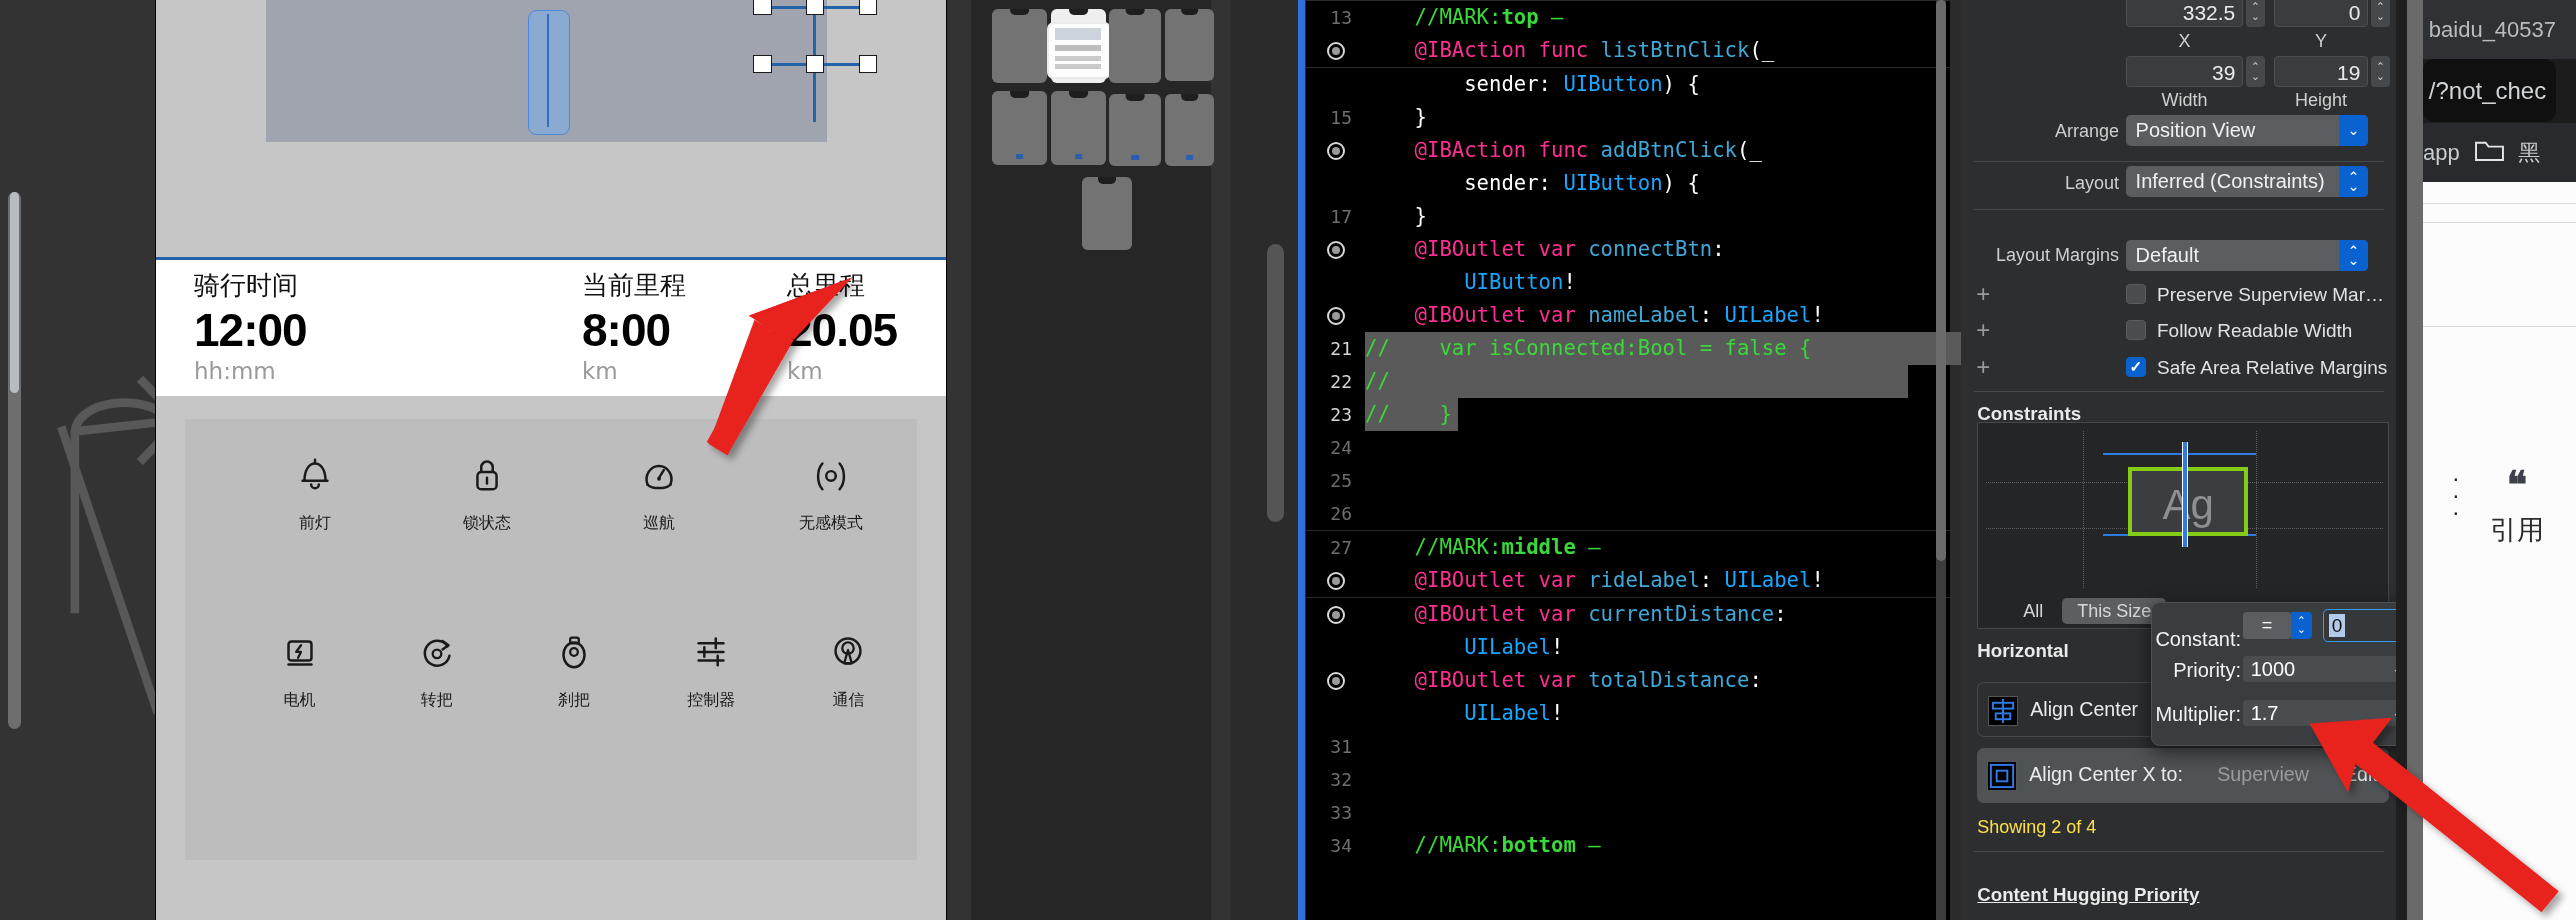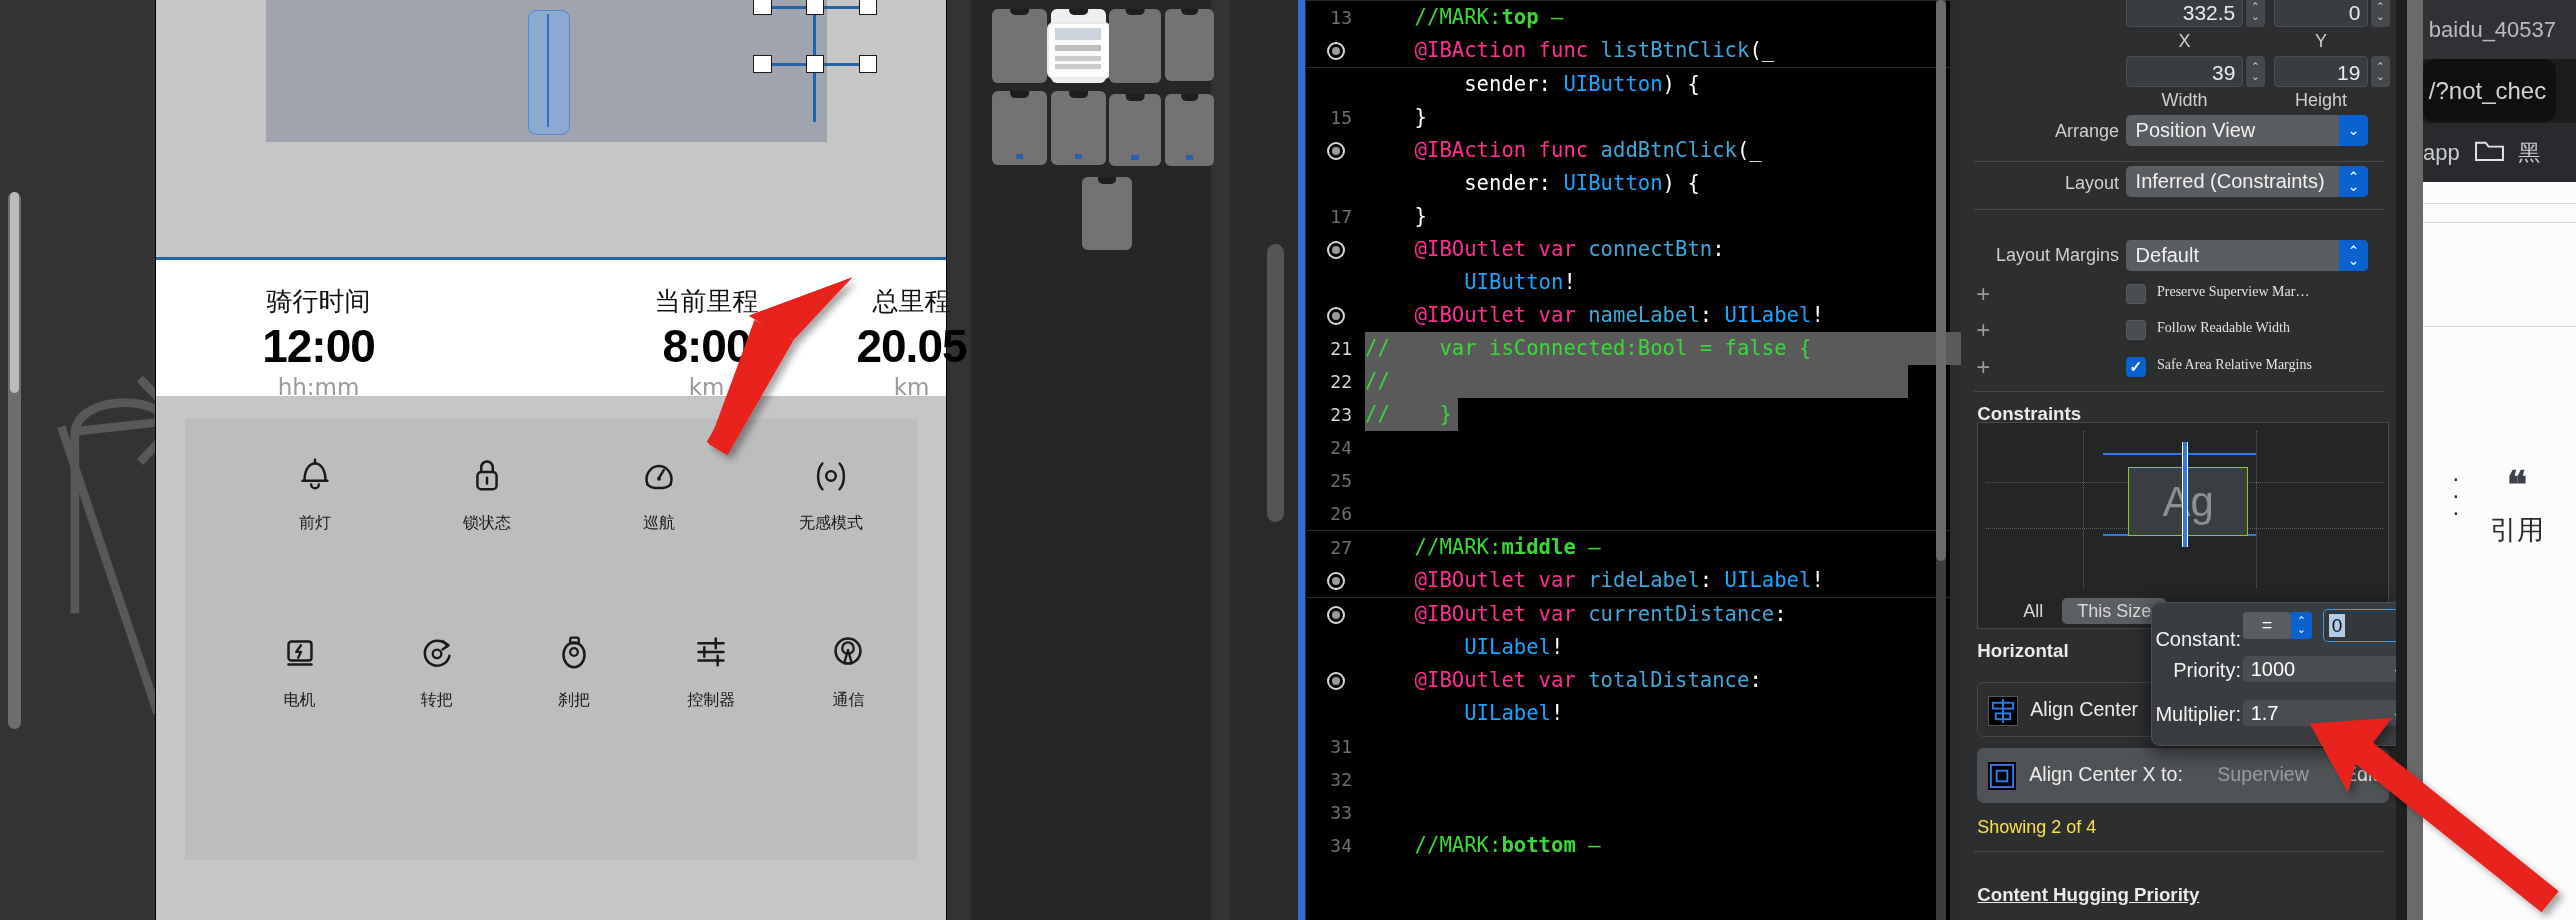--- a/index.html
+++ b/index.html
@@ -15,21 +15,21 @@
 
   
   .segue{position:absolute;pointer-events:none;}
 
   
   .phone{position:absolute;left:156px;top:0;width:790px;height:920px;background:#c6c6c6;box-shadow:0 0 0 1px #000;}
   .phone-hero{position:absolute;left:110px;top:0;width:561px;height:142px;background:#a0a4ae;}
 
   .metrics{position:absolute;left:0;top:257px;width:790px;height:139px;background:#ffffff;}
   .metrics .topline{position:absolute;left:0;top:0;width:790px;height:2.9px;background:#2563a8;}
-  .metric{position:absolute;top:25px;width:249px;text-align:center;}
+  .metric{position:absolute;top:9px;width:249px;}
   .metric .mlabel{font-size:26px;color:#111;line-height:38px;font-family:"DejaVu Sans",sans-serif;}
   .metric .mvalue{font-size:46px;font-weight:bold;color:#000;line-height:52px;letter-spacing:-1px;font-family:"Liberation Sans",sans-serif;}
   .metric .munit{font-size:23px;color:#9a9a9a;line-height:31px;font-family:"DejaVu Sans",sans-serif;}
   .m1{left:38px;} .m2{left:426px;} .m3{left:631px;}
 
   
   .sel-pill{position:absolute;left:528px;top:266px;width:40px;height:123px;background:rgba(120,175,240,.55);
             border:1.9px solid #4c88d8;border-radius:8.6px;}
   .sel-pill .vline{position:absolute;left:18px;top:3.8px;width:1.9px;height:113px;background:#2e6fc4;}
 
@@ -88,26 +88,26 @@
 
   .rowlabel{position:absolute;text-align:right;color:#cfcfcf;font-size:18px;}
   .popbtn{position:absolute;height:31px;background:#5b5e61;border-radius:4.8px;color:#f0f0f0;font-size:20px;
           line-height:31px;padding-left:9.6px;box-sizing:border-box;}
   .popbtn .arrowbox{position:absolute;right:0;top:0;width:29px;height:31px;background:#0a62d0;border-radius:0 4.8px 4.8px 0;
                     display:flex;align-items:center;justify-content:center;color:#fff;font-size:14.4px;flex-direction:column;line-height:8.6px;}
 
   .plusrow{position:absolute;color:#9a9a9a;font-size:24px;}
   .chk{position:absolute;width:20px;height:20px;border-radius:3.8px;background:#4a4d50;border:1px solid #5a5d60;box-sizing:border-box;}
   .chk.on{background:#0a62d0;border-color:#0a62d0;color:#fff;font-size:15.3px;text-align:center;line-height:18px;font-weight:bold;}
-  .chklbl{position:absolute;color:#e2e2e2;font-size:14px;font-family:Liberation Serif, serif;}
+  .chklbl{position:absolute;color:#e2e2e2;font-size:19px;}
 
   .sect-title{position:absolute;font-weight:bold;color:#eaeaea;font-size:18.7px;}
 
   .cbox{position:absolute;left:16.3px;top:422px;width:412px;height:173px;background:#232527;border:1px solid #45484a;box-sizing:border-box;}
-  .cbox .ag{position:absolute;left:150px;top:44px;width:120px;height:69px;background:#3b3e41;border:1px solid #84cc16;box-sizing:border-box;
+  .cbox .ag{position:absolute;left:150px;top:44px;width:120px;height:69px;background:#3b3e41;border:4px solid #84cc16;box-sizing:border-box;
             color:#8d9093;font-size:42px;text-align:center;line-height:67px;}
   .cbox .bl{position:absolute;height:1.9px;background:#2f7ae5;}
   .cbox .dash-v{position:absolute;width:0;border-left:1px dotted #5d6063;}
   .cbox .dash-h{position:absolute;height:0;border-top:1px dotted #5d6063;}
   .cbox .caret{position:absolute;left:204px;top:19px;width:3.8px;height:105px;background:#2f7ae5;border-left:1.9px solid #fff;border-right:1.9px solid #fff;}
 
   .segbar{position:absolute;left:16.3px;top:594px;width:412px;height:35px;background:#232527;border:1px solid #45484a;border-top:none;box-sizing:border-box;}
   .seg{position:absolute;top:3.8px;height:26px;border-radius:4.8px;line-height:26px;text-align:center;font-size:18px;color:#d8d8d8;}
   .seg.on{background:#5c5f62;}
 

